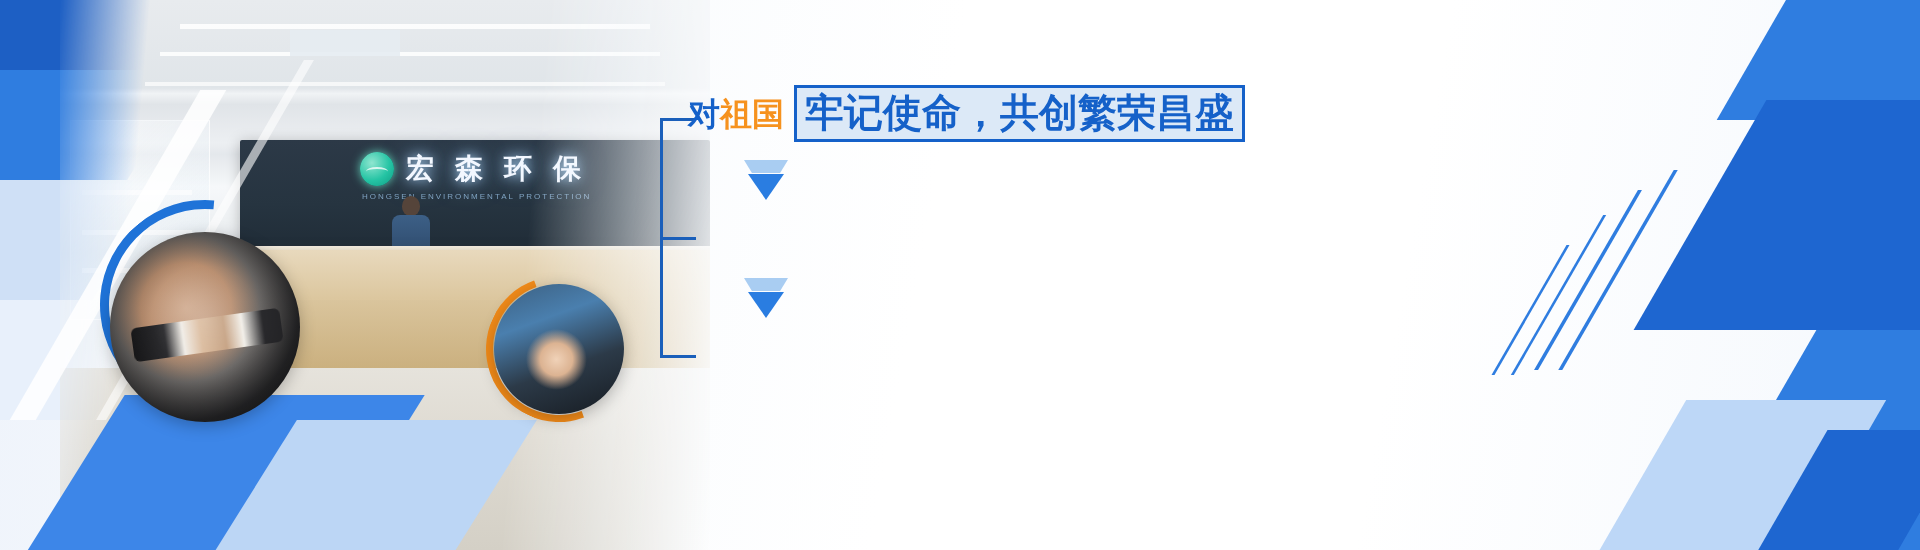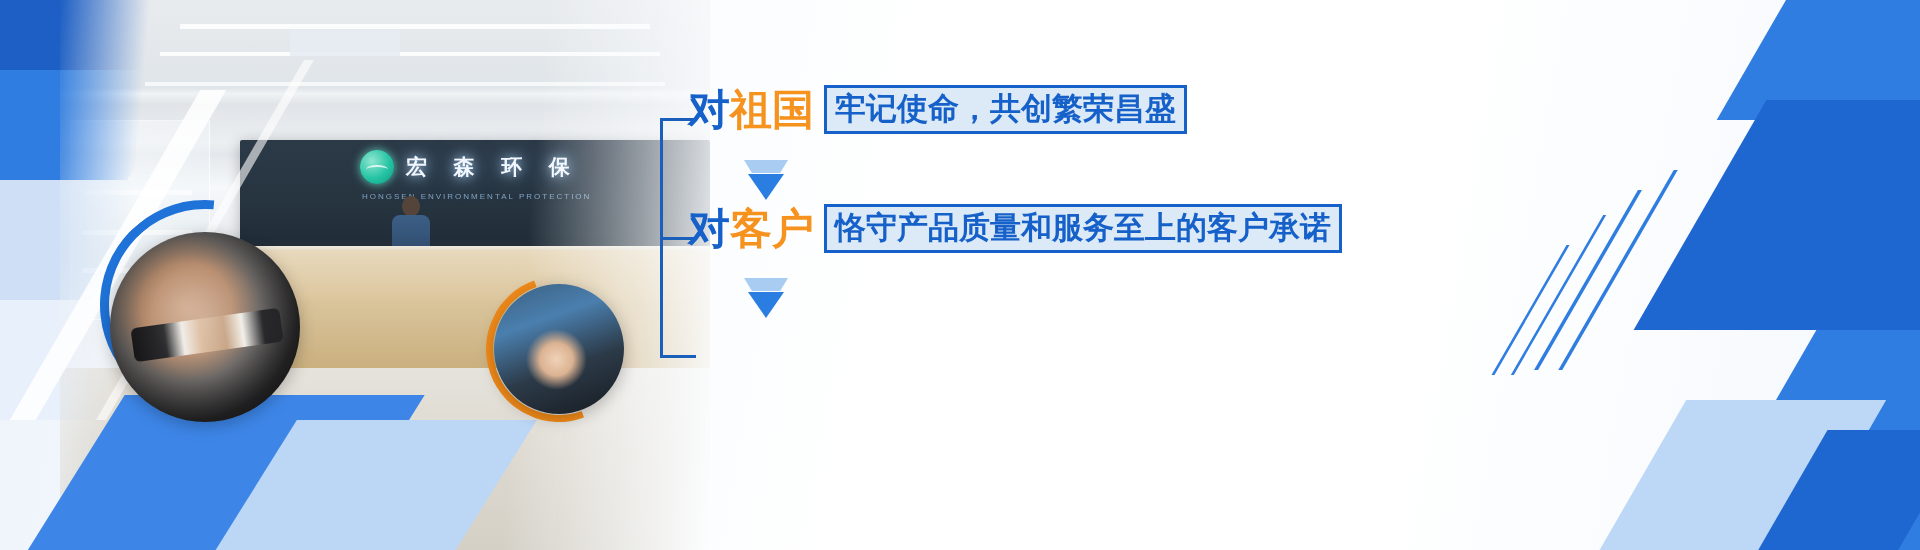--- a/index.html
+++ b/index.html
@@ -90,24 +90,24 @@
     width:34px; height:34px; border-radius:50%;
     background:radial-gradient(circle at 35% 32%, #8fe6d0 0%, #25c4a4 55%, #0e9c84 100%);
     box-shadow:0 0 10px rgba(110,240,210,.8);
     position:relative;
   }
   .brand-globe::after{
     content:""; position:absolute; left:6px; top:15px; width:22px; height:7px;
     border-top:2px solid rgba(255,255,255,.75); border-radius:50%;
   }
   .brand-text {
-    font-size:21px; font-weight:bold; letter-spacing:7px;
+    font-size:28px; font-weight:bold; letter-spacing:7px;
     color:#f2f7ff;
     text-shadow:0 0 12px rgba(180,220,255,.9),0 0 26px rgba(140,200,255,.6);
-    font-family:Liberation Mono, monospace;
+    font-family:Liberation Serif, serif;
   }
   .brand-sub {
     position:absolute; left:302px; top:192px;
     font-size:8px; letter-spacing:2px; color:#8fb6d8; opacity:.85;
   }
   .desk {
     position:absolute; left:150px; top:250px; width:520px; height:120px;
     background:linear-gradient(180deg,#e8d9bd 0%,#dcc79f 40%,#cfb687 100%);
     border-radius:4px 10px 0 0;
     box-shadow:0 6px 18px rgba(120,100,70,.25);
@@ -230,32 +230,32 @@
   }
   .b1 { top:118px; } .b2 { top:237px; } .b3 { top:355px; }
 
   .row {
     position:absolute; left:688px;
     display:flex; align-items:center; gap:10px;
   }
   .r1 { top:85px; } .r2 { top:204px; } .r3 { top:322px; }
 
   .lead {
-    font-size:42px; font-weight:bold; line-height:1;
+    font-size:32px; font-weight:bold; line-height:1;
     white-space:nowrap;
     font-family:"DejaVu Sans","Liberation Sans",sans-serif;
   }
   .lead .p { color:#1561c9; }
   .lead .o { color:#f6921e; }
 
   .tag {
     border:3px solid #1561c9;
     background:#dce9f7;
     color:#1561c9;
-    font-size:31px; font-weight:bold;
+    font-size:39px; font-weight:bold;
     padding:5px 8px 7px 8px;
     line-height:1;
     white-space:nowrap;
     font-family:"DejaVu Sans","Liberation Sans",sans-serif;
   }
 
   .arrow {
     position:absolute; width:44px; height:40px;
   }
   .a1 { left:744px; top:160px; }
@@ -344,26 +344,20 @@
         <span class="p">对</span><span class="o">祖国</span>
       </span>
       <span class="tag">牢记使命，共创繁荣昌盛</span>
     </div>
 
     <div class="arrow a1">
       <div class="cap"></div>
       <div class="tip"></div>
     </div>
 
-    <div class="row r2">
-      <span class="lead">
-        <span class="p">对</span><span class="o">客户</span>
-      </span>
-      <span class="tag">恪守产品质量和服务至上的客户承诺</span>
-    </div>
 
     <div class="arrow a2">
       <div class="cap"></div>
       <div class="tip"></div>
     </div>
 
     <div class="row r3">
     </div>
 
   </div>

